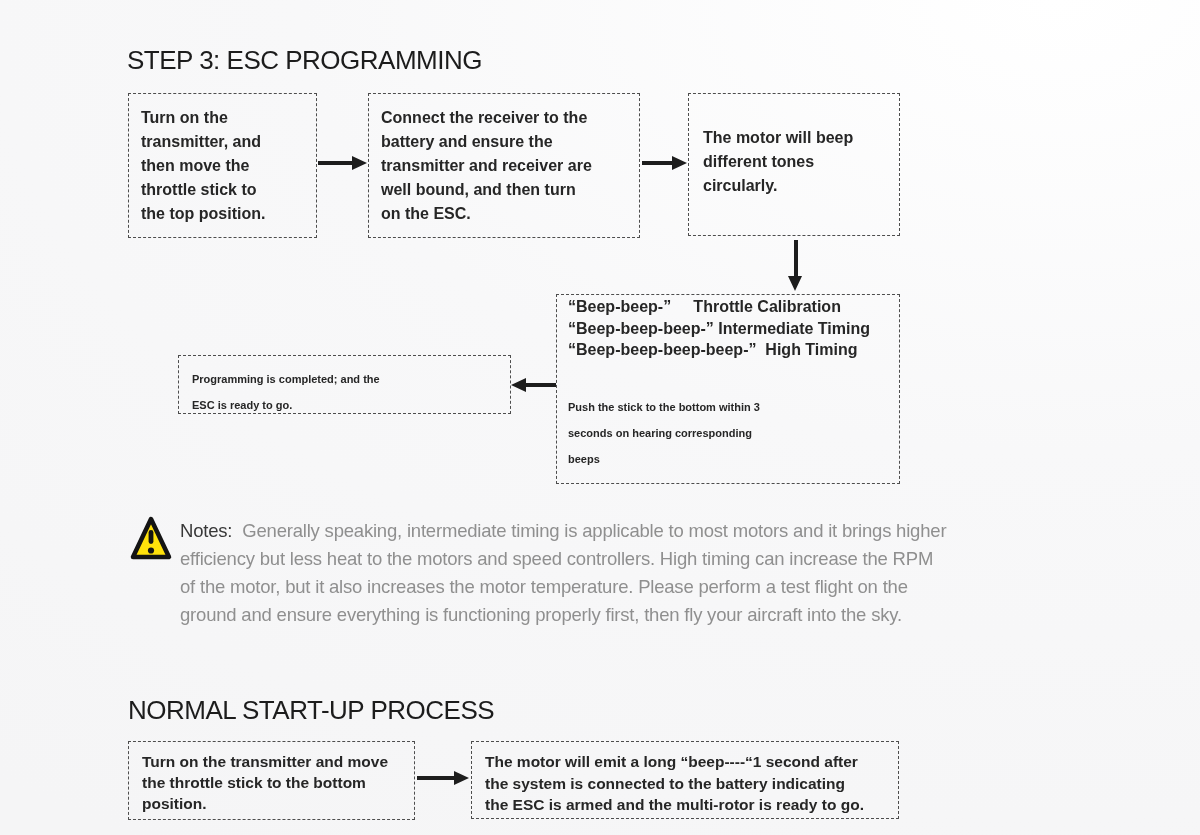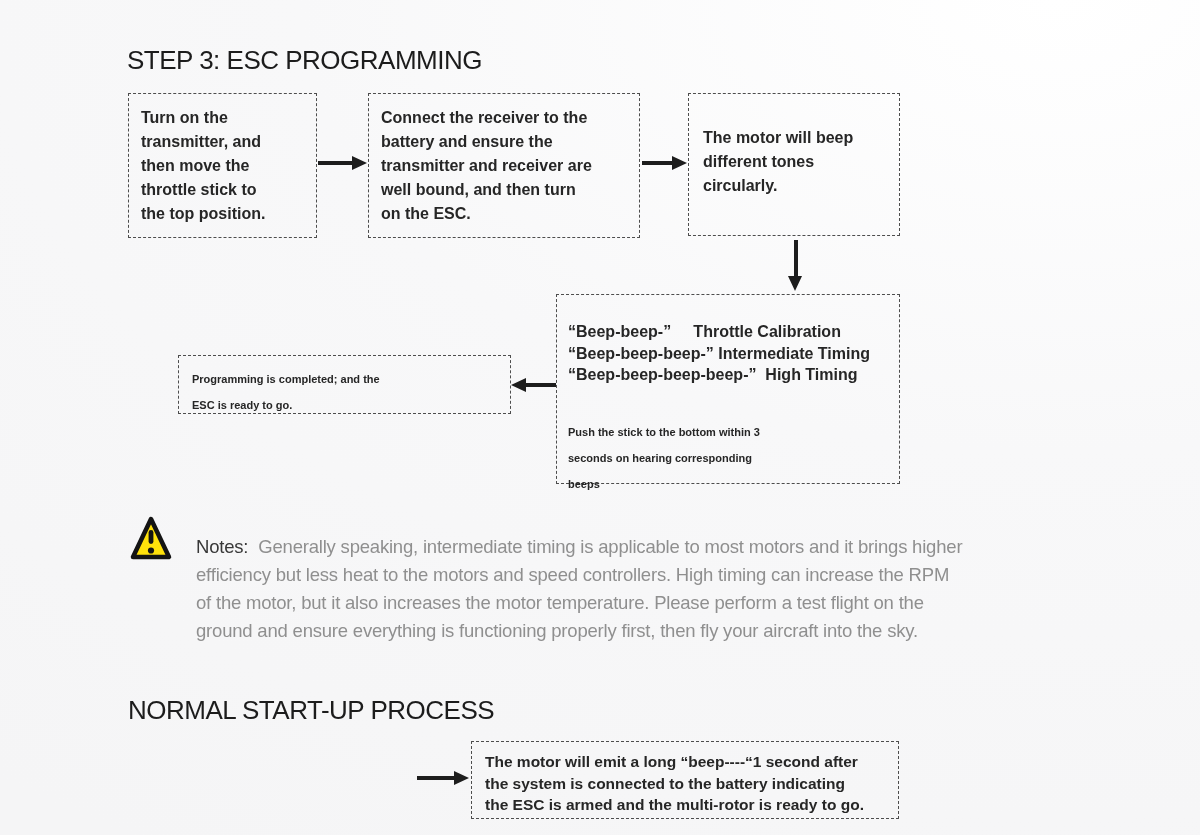--- a/index.html
+++ b/index.html
@@ -26,21 +26,21 @@
   .shaft-h { position:absolute; height:3.5px; background:#1d1d1d; }
   .shaft-v { position:absolute; width:3.5px; background:#1d1d1d; }
   .head-right { position:absolute; width:0; height:0;
     border-left:15px solid #1d1d1d; border-top:7.5px solid transparent; border-bottom:7.5px solid transparent; }
   .head-left { position:absolute; width:0; height:0;
     border-right:15px solid #1d1d1d; border-top:7.5px solid transparent; border-bottom:7.5px solid transparent; }
   .head-down { position:absolute; width:0; height:0;
     border-top:15px solid #1d1d1d; border-left:7.5px solid transparent; border-right:7.5px solid transparent; }
   
   .notes {
-    position:absolute; left:180px; top:517px; width:930px; margin:16px;
+    position:absolute; left:180px; top:517px; width:930px; margin:0;
     font-size:18.5px; line-height:28px; letter-spacing:-0.2px; color:#8f8f8f;
   }
   .notes-label { color:#383838; font-weight:500; margin-right:10px; }
   .warn { position:absolute; left:130px; top:515px; }
   
   .t-17 { font-size:16px; line-height:24px; }
   .t-16 { font-size:16px; line-height:21.5px; }
   .t-165 { font-size:11px; line-height:26px; }
   .t-155 { font-size:15.5px; line-height:21px; }
 </style>
@@ -66,21 +66,21 @@
 well bound, and then turn
 on the ESC.</div>
   </div>
 
   <div class="dbox" style="left:688px; top:93px; width:212px; height:143px; padding:32px 14px;">
     <div class="btext pre t-17">The motor will beep
 different tones
 circularly.</div>
   </div>
 
-  <div class="dbox" style="left:556px; top:294px; width:344px; height:190px; padding:26px 11px;">
+  <div class="dbox" style="left:556px; top:294px; width:344px; height:190px; padding:1px 11px;">
     <div>
       <div class="btext exact t-16">“Beep-beep-”     Throttle Calibration</div>
       <div class="btext exact t-16">“Beep-beep-beep-” Intermediate Timing</div>
       <div class="btext exact t-16">“Beep-beep-beep-beep-”  High Timing</div>
     </div>
     <div class="btext pre t-165" style="margin-top:33px;">Push the stick to the bottom within 3
 seconds on hearing corresponding
 beeps</div>
   </div>
 
@@ -114,20 +114,25 @@
 
   <p class="notes">
     <span class="notes-label">Notes:</span><span class="pre">Generally speaking, intermediate timing is applicable to most motors and it brings higher
 efficiency but less heat to the motors and speed controllers. High timing can increase the RPM
 of the motor, but it also increases the motor temperature. Please perform a test flight on the
 ground and ensure everything is functioning properly first, then fly your aircraft into the sky.</span>
   </p>
 
   <h1 class="title" style="left:128px; top:694px;">NORMAL START-UP PROCESS</h1>
 
+  <div class="dbox" style="left:128px; top:741px; width:287px; height:79px; padding:9px 13px;">
+    <div class="btext pre t-155">Turn on the transmitter and move
+the throttle stick to the bottom
+position.</div>
+  </div>
 
   <div>
     <div class="shaft-h" style="left:417px; top:776px; width:38px;"></div>
     <div class="head-right" style="left:454px; top:770.5px;"></div>
   </div>
 
   <div class="dbox" style="left:471px; top:741px; width:428px; height:78px; padding:9px 13px;">
     <div class="btext pre t-155" style="line-height:21.5px;">The motor will emit a long “beep----“1 second after
 the system is connected to the battery indicating
 the ESC is armed and the multi-rotor is ready to go.</div>

